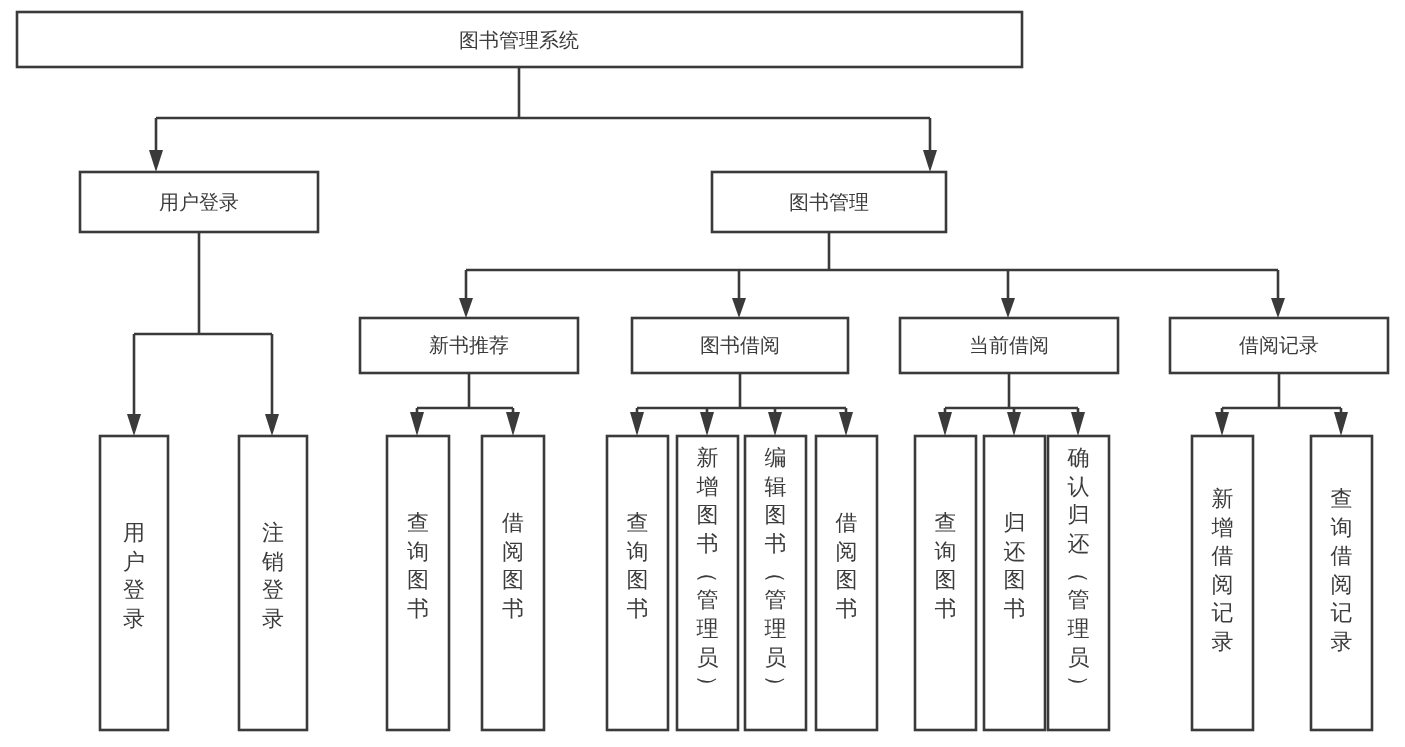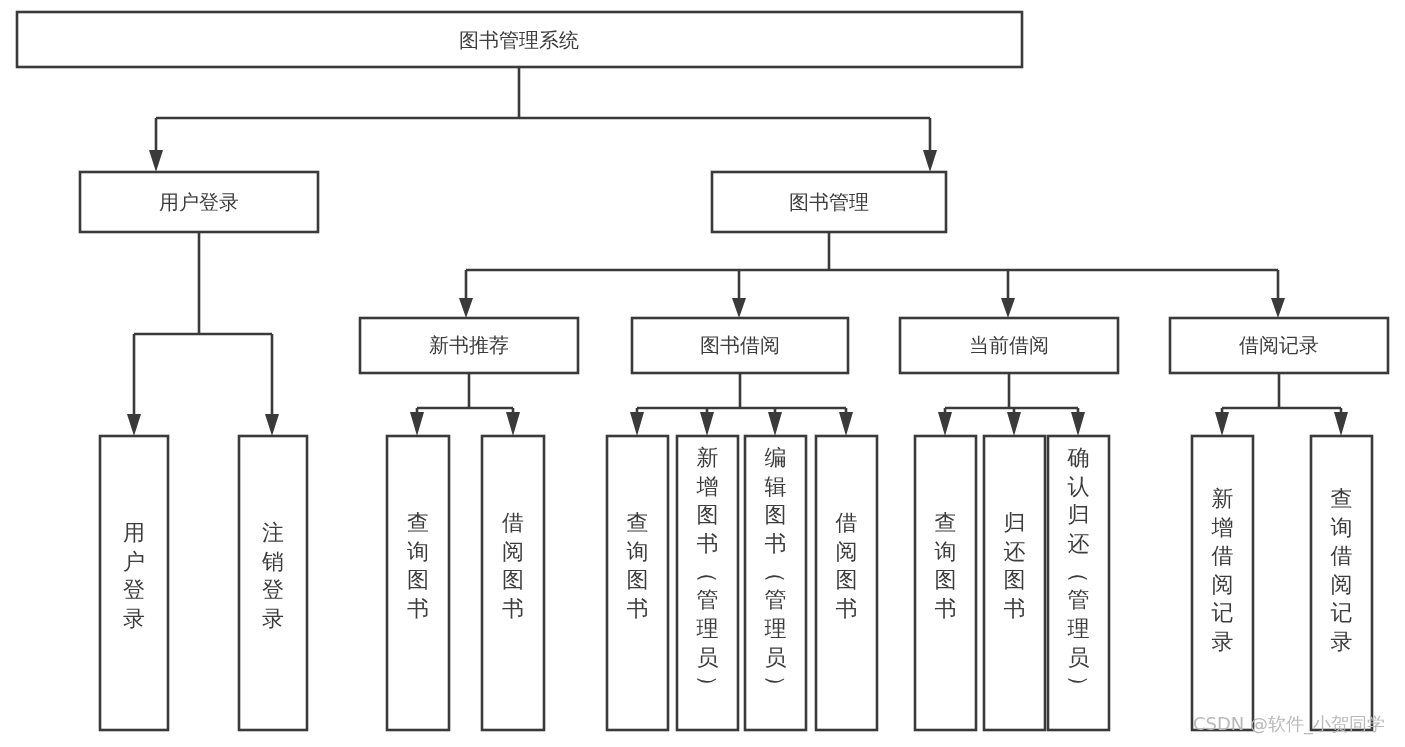--- a/index.html
+++ b/index.html
@@ -217,15 +217,14 @@
   <div class="vlabel" style="left:745px; top:444px; width:61px;"><span style="display: block;">编</span><span style="display: block;">辑</span><span style="display: block;">图</span><span style="display: block;">书</span><span style="display: block; transform: rotate(90deg); transform-origin: center center; height: 28px; line-height: 28px;">（</span><span style="display: block;">管</span><span style="display: block;">理</span><span style="display: block;">员</span><span style="display: block; transform: rotate(90deg); transform-origin: center center; height: 28px; line-height: 28px;">）</span></div>
   <div class="vlabel" style="left:816px; top:509px; width:61px;"><span style="display: block;">借</span><span style="display: block;">阅</span><span style="display: block;">图</span><span style="display: block;">书</span></div>
 
   <div class="vlabel" style="left:915px; top:509px; width:61px;"><span style="display: block;">查</span><span style="display: block;">询</span><span style="display: block;">图</span><span style="display: block;">书</span></div>
   <div class="vlabel" style="left:984px; top:509px; width:61px;"><span style="display: block;">归</span><span style="display: block;">还</span><span style="display: block;">图</span><span style="display: block;">书</span></div>
   <div class="vlabel" style="left:1048px; top:444px; width:61px;"><span style="display: block;">确</span><span style="display: block;">认</span><span style="display: block;">归</span><span style="display: block;">还</span><span style="display: block; transform: rotate(90deg); transform-origin: center center; height: 28px; line-height: 28px;">（</span><span style="display: block;">管</span><span style="display: block;">理</span><span style="display: block;">员</span><span style="display: block; transform: rotate(90deg); transform-origin: center center; height: 28px; line-height: 28px;">）</span></div>
 
   <div class="vlabel" style="left:1192px; top:485px; width:61px;"><span style="display: block;">新</span><span style="display: block;">增</span><span style="display: block;">借</span><span style="display: block;">阅</span><span style="display: block;">记</span><span style="display: block;">录</span></div>
   <div class="vlabel" style="left:1311px; top:485px; width:61px;"><span style="display: block;">查</span><span style="display: block;">询</span><span style="display: block;">借</span><span style="display: block;">阅</span><span style="display: block;">记</span><span style="display: block;">录</span></div>
 
-  <div class="watermark">CSDN @软件_小贺同学</div>
 
 </div>
 
 </body></html>

